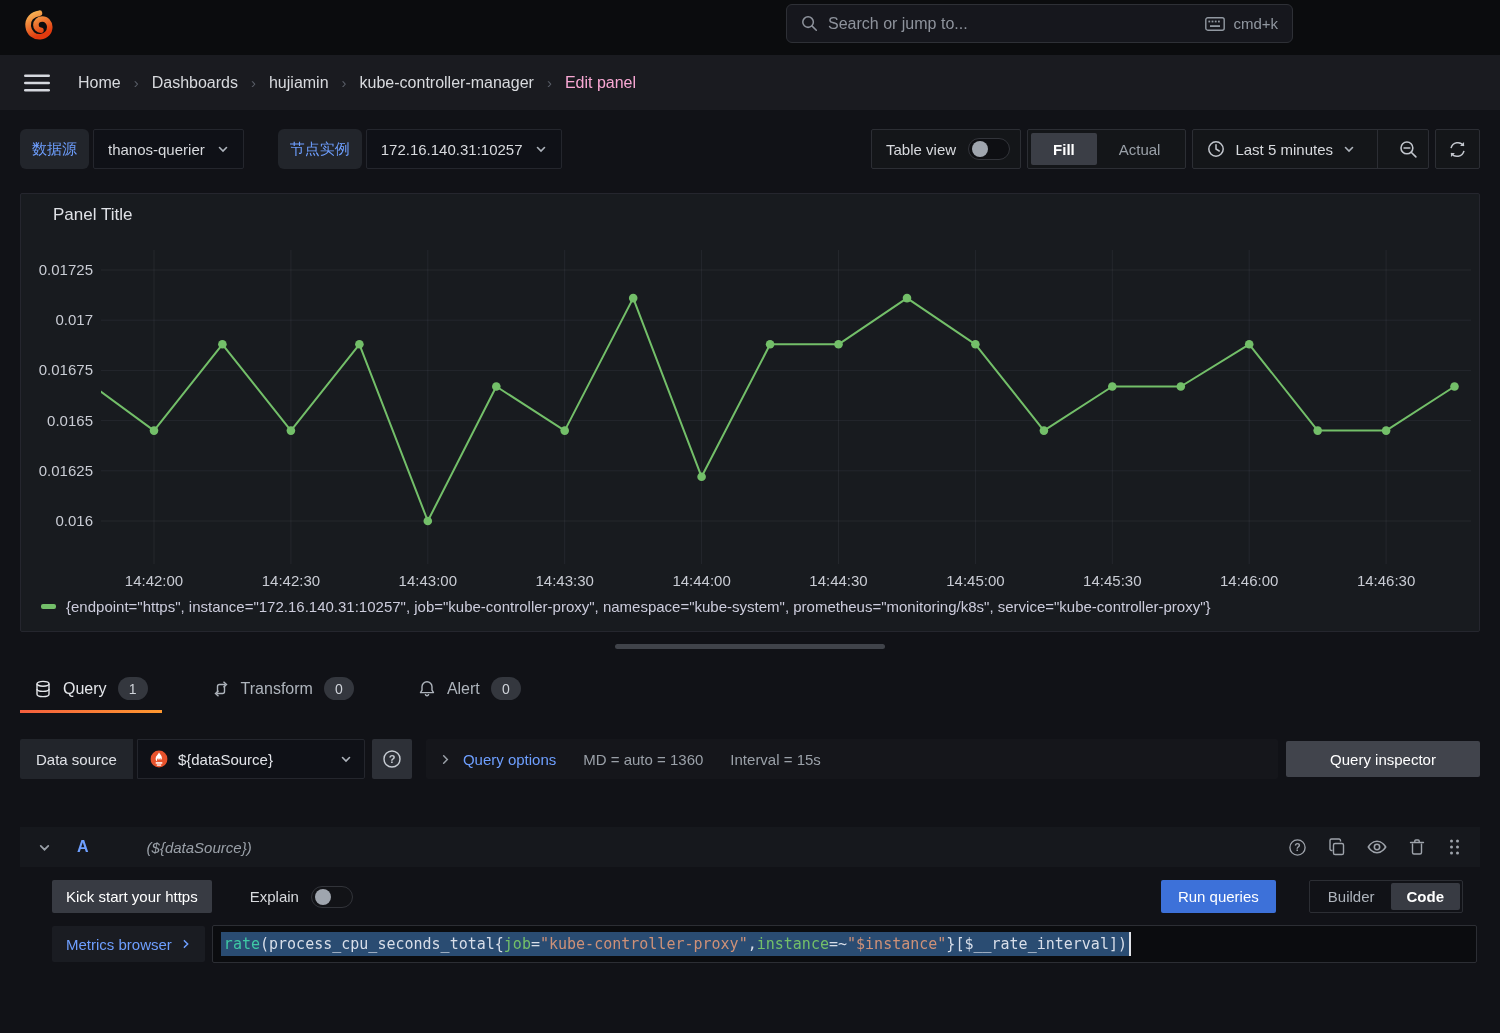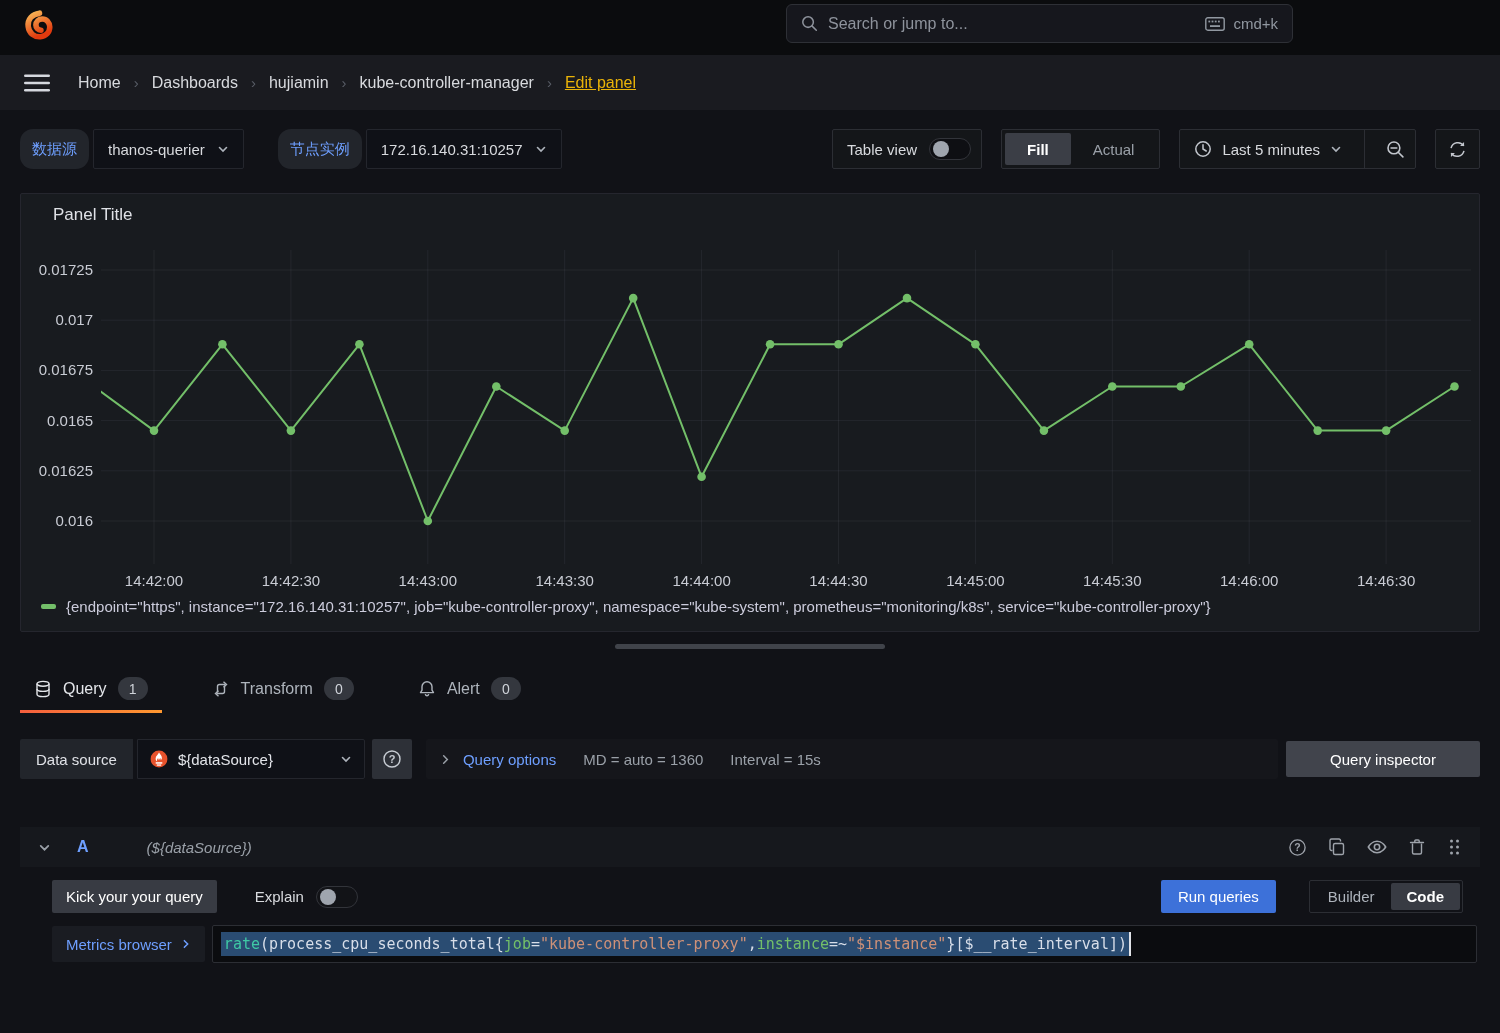--- a/index.html
+++ b/index.html
@@ -17,35 +17,35 @@
                      color:#ccccdc; font:16px "Liberation Sans",sans-serif; }
   .searchbox input::placeholder { color:#8e939c; }
   .kbd-hint { display:flex; align-items:center; gap:8px; color:#9198a1; font-size:15px; }
 
   
   .crumbbar { position:absolute; left:0; top:55px; width:100%; height:55px; background:#1a1b20;
               display:flex; align-items:center; padding:0 24px; }
   .hamburger { color:#d5d8de; margin-right:28px; display:flex; }
   .crumbs { display:flex; align-items:center; font-size:16px; }
   .crumb { color:#d8dade; }
-  .crumb.current { color:#eab308;text-decoration:underline; }
+  .crumb.current { color:#f9a8d4; }
   .crumb-sep { color:#585d66; margin:0 13px; font-size:15px; }
 
   
   .toolbar { position:absolute; left:20px; top:129px; width:1460px; height:40px;
              display:flex; align-items:center; }
   .var-group { display:flex; align-items:center; }
   .var-group + .var-group { margin-left:34px; }
   .var-label { background:#22252b; color:#6e9fff; height:40px; padding:0 12px;
-               display:flex; align-items:center; font-size:15px; border-radius:13px; }
+               display:flex; align-items:center; font-size:15px; border-radius:6px; }
   .var-dd { background:#0f1117; border:1px solid #24262d; height:40px; margin-left:4px;
             display:flex; align-items:center; padding:0 14px; gap:12px; color:#d8dade;
             font-size:15px; border-radius:2px; }
   .caret { color:#aeb4bc; display:flex; }
-  .right-controls { margin-left:auto; display:flex; align-items:center; gap:19px; }
+  .right-controls { margin-left:auto; display:flex; align-items:center; gap:6px; }
   .ctrl-box { height:40px; border:1px solid #2c2e34; border-radius:2px; background:#141619;
               display:flex; align-items:center; color:#d8dade; font-size:15px; }
   .tv { padding:0 10px 0 14px; gap:12px; }
   .toggle { width:42px; height:22px; border-radius:12px; background:#0e0f13;
             border:1px solid #32343a; position:relative; }
   .toggle .knob { position:absolute; left:3px; top:2px; width:16px; height:16px;
                   border-radius:50%; background:#9fa5ae; }
   .fa { padding:3px; }
   .fa-opt { padding:0 22px; height:32px; display:flex; align-items:center; font-size:15px;
             color:#9aa0a8; border-radius:2px; }
@@ -442,21 +442,21 @@
           <circle cx="4" cy="9" r="1.5"></circle>
             <circle cx="10" cy="9" r="1.5"></circle>
           <circle cx="4" cy="15" r="1.5"></circle>
             <circle cx="10" cy="15" r="1.5"></circle>
         </g>
       </svg>
     </span>
   </div>
 
   <div class="kick-row">
-    <span class="btn-sec">Kick your your query</span>
+    <span class="btn-sec">Kick start your https</span>
     <span class="explain-label">Explain</span>
     <span class="toggle">
         <span class="knob"></span>
       </span>
     <span class="run-btn">Run queries</span>
     <span class="bc-group">
       <span class="bc-opt">Builder</span>
       <span class="bc-opt active">Code</span>
     </span>
   </div>

